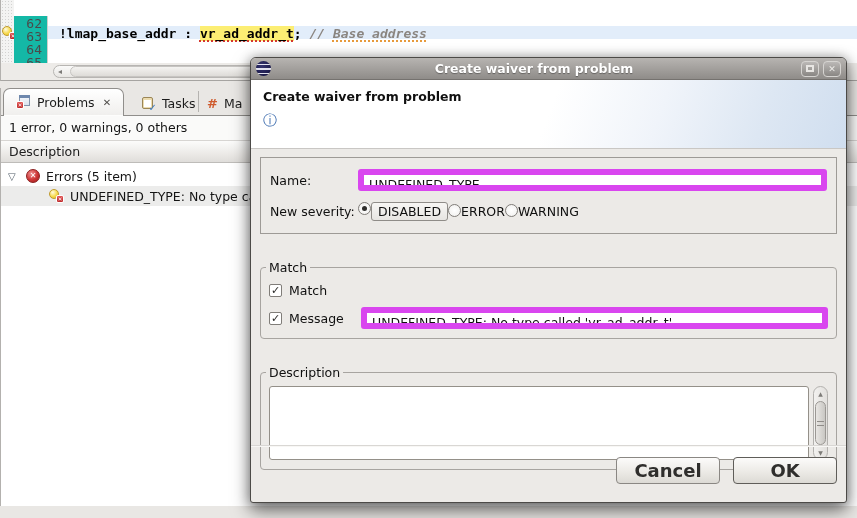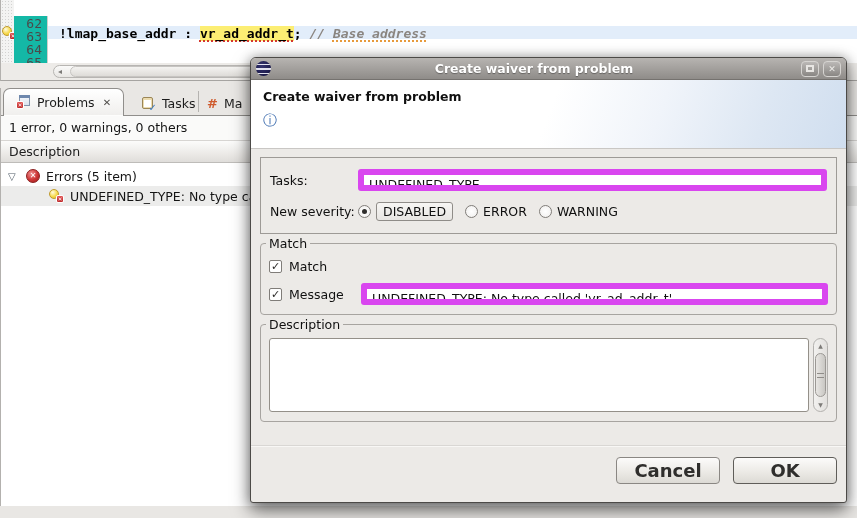--- a/index.html
+++ b/index.html
@@ -108,29 +108,29 @@
   .i-info { color:#3a6aad; font-size:14px; line-height:14px; }
   .dlg-content { padding:8px 9px 0 9px; }
   .form-box { border:1px solid #9d9a96; padding:11px 9px 12px 9px; }
   .frow { display:flex; align-items:center; }
   .frow + .frow { margin-top:11px; }
   .flabel { width:88px; font-size:12.5px; color:#101010; flex-shrink:0; }
   .tfield { flex:1; height:22px; border:6px solid #d946ef; border-radius:3px; background:#fff;
     font-size:12.5px; color:#101010; padding:0 5px; line-height:20px;
     white-space:nowrap; overflow:hidden; }
   .radio-group { display:flex; align-items:center; }
-  .opt { display:flex; align-items:center; gap:5px; margin-right:12px; }
+  .opt { display:flex; align-items:flex-start; }
   .radio { width:13px; height:13px; border-radius:50%; border:1px solid #807d79;
     background:radial-gradient(#ffffff,#efeeec); position:relative; flex-shrink:0; }
   .radio.sel::after { content:""; position:absolute; left:3px; top:3px; width:5px; height:5px;
     border-radius:50%; background:#2f2e2c; }
   .opt-label { font-size:12.5px; color:#101010; }
   .focus-frame { border:1px solid #8f8c88; border-radius:3px; padding:1px 6px;
     background:linear-gradient(#f7f6f4,#e7e5e2); }
-  fieldset { border:1px solid #a7a4a0; border-radius:4px; margin:2px 0 0 0; padding:3px 8px 9px 8px; }
+  fieldset { border:1px solid #a7a4a0; border-radius:4px; margin:26px 0 0 0; padding:3px 8px 9px 8px; }
   legend { font-size:12.5px; color:#101010; padding:0 3px; margin-left:-3px; }
   .mrow { display:flex; align-items:center; margin-top:5px; }
   .mrow + .mrow { margin-top:9px; }
   .checkbox { width:13px; height:13px; border:1px solid #807d79; border-radius:2px; background:#fff;
     color:#2b2a28; font-size:11px; line-height:11px; text-align:center; font-weight:bold; flex-shrink:0; }
   .mlabel { font-size:12.5px; color:#101010; width:72px; margin-left:7px; flex-shrink:0; }
   .desc-wrap { display:flex; gap:4px; margin-top:3px; }
   .desc-area { flex:1; height:74px; background:#fff; border:1px solid #949089; border-radius:3px; }
   .vscrollbar { width:15px; height:74px; border:1px solid #b3b1ae; border-radius:8px;
     background:linear-gradient(90deg,#f2f1ef,#e2e0dd); display:flex; flex-direction:column; align-items:center; }
@@ -235,21 +235,21 @@
   </div>
   <div class="dlg-header">
     <div class="h-title">Create waiver from problem</div>
     <div class="h-info">
       <span class="i-info">ⓘ</span>
     </div>
   </div>
   <div class="dlg-content">
     <div class="form-box">
       <div class="frow">
-        <span class="flabel">Tasks:</span>
+        <span class="flabel">Name:</span>
         <div class="tfield">UNDEFINED_TYPE</div>
       </div>
       <div class="frow">
         <span class="flabel">New severity:</span>
         <div class="radio-group">
           <span class="opt">
             <span class="radio sel"></span>
             <span class="opt-label focus-frame">DISABLED</span>
           </span>
           <span class="opt">

